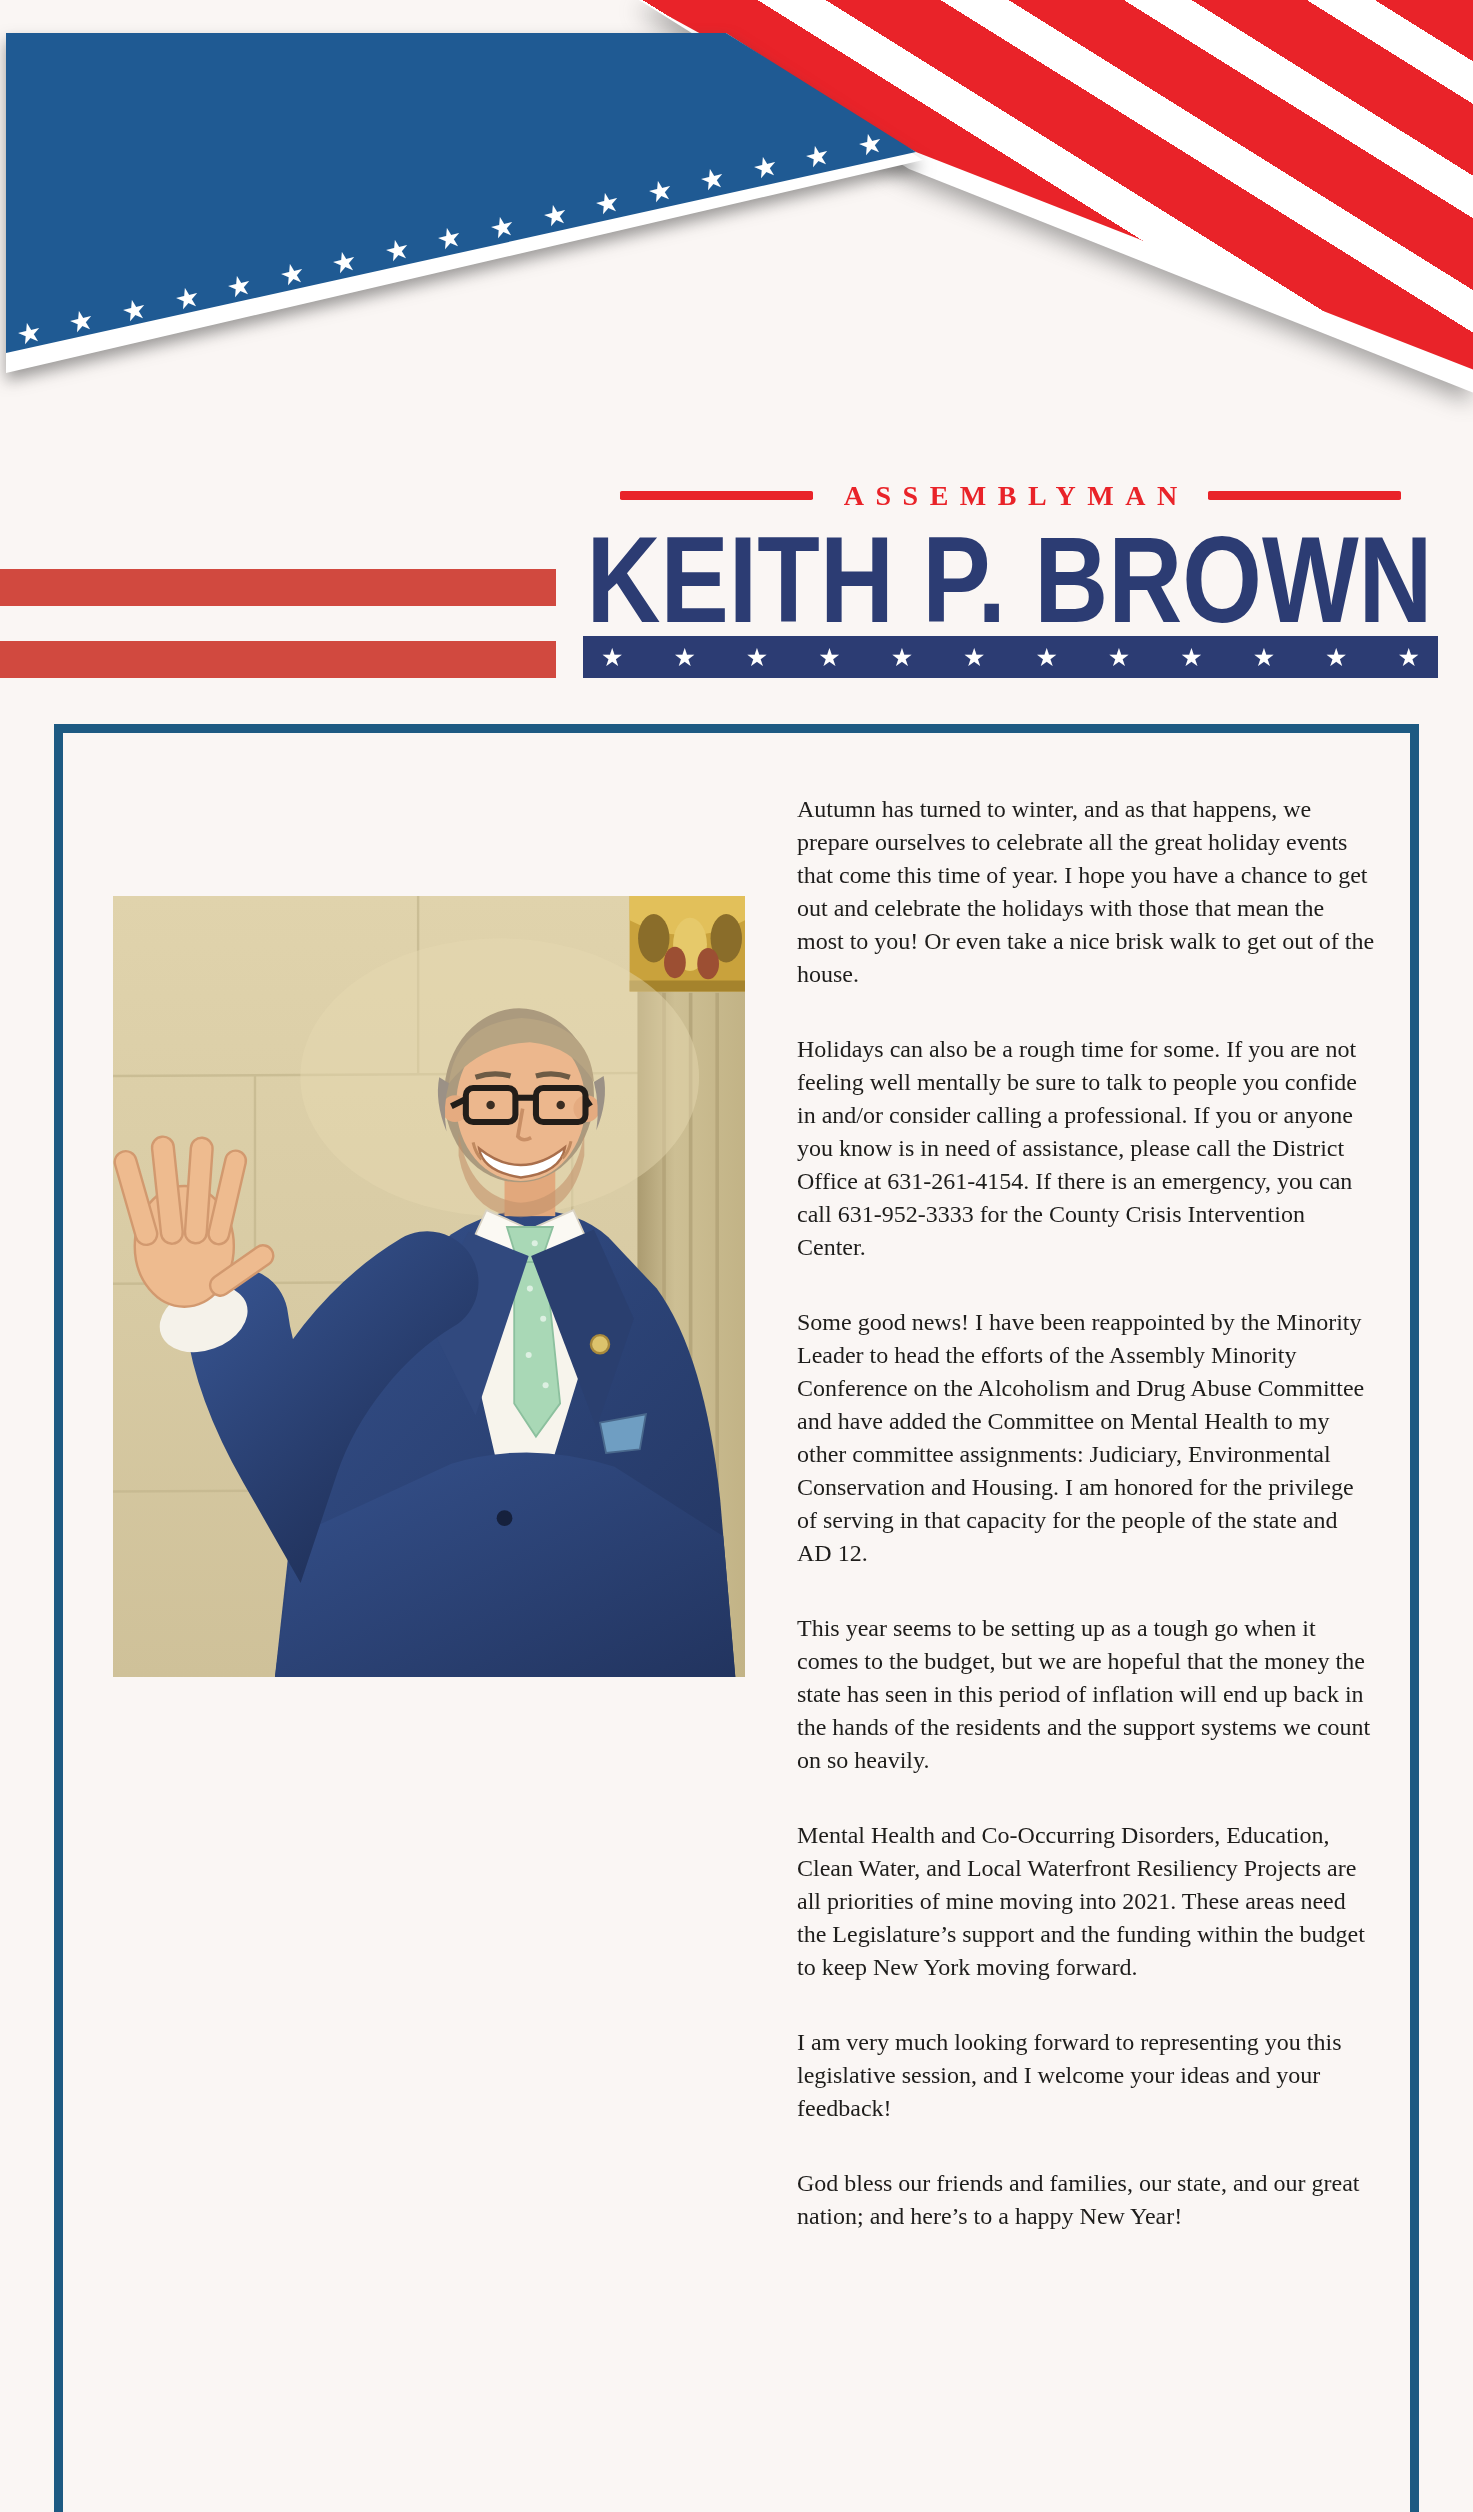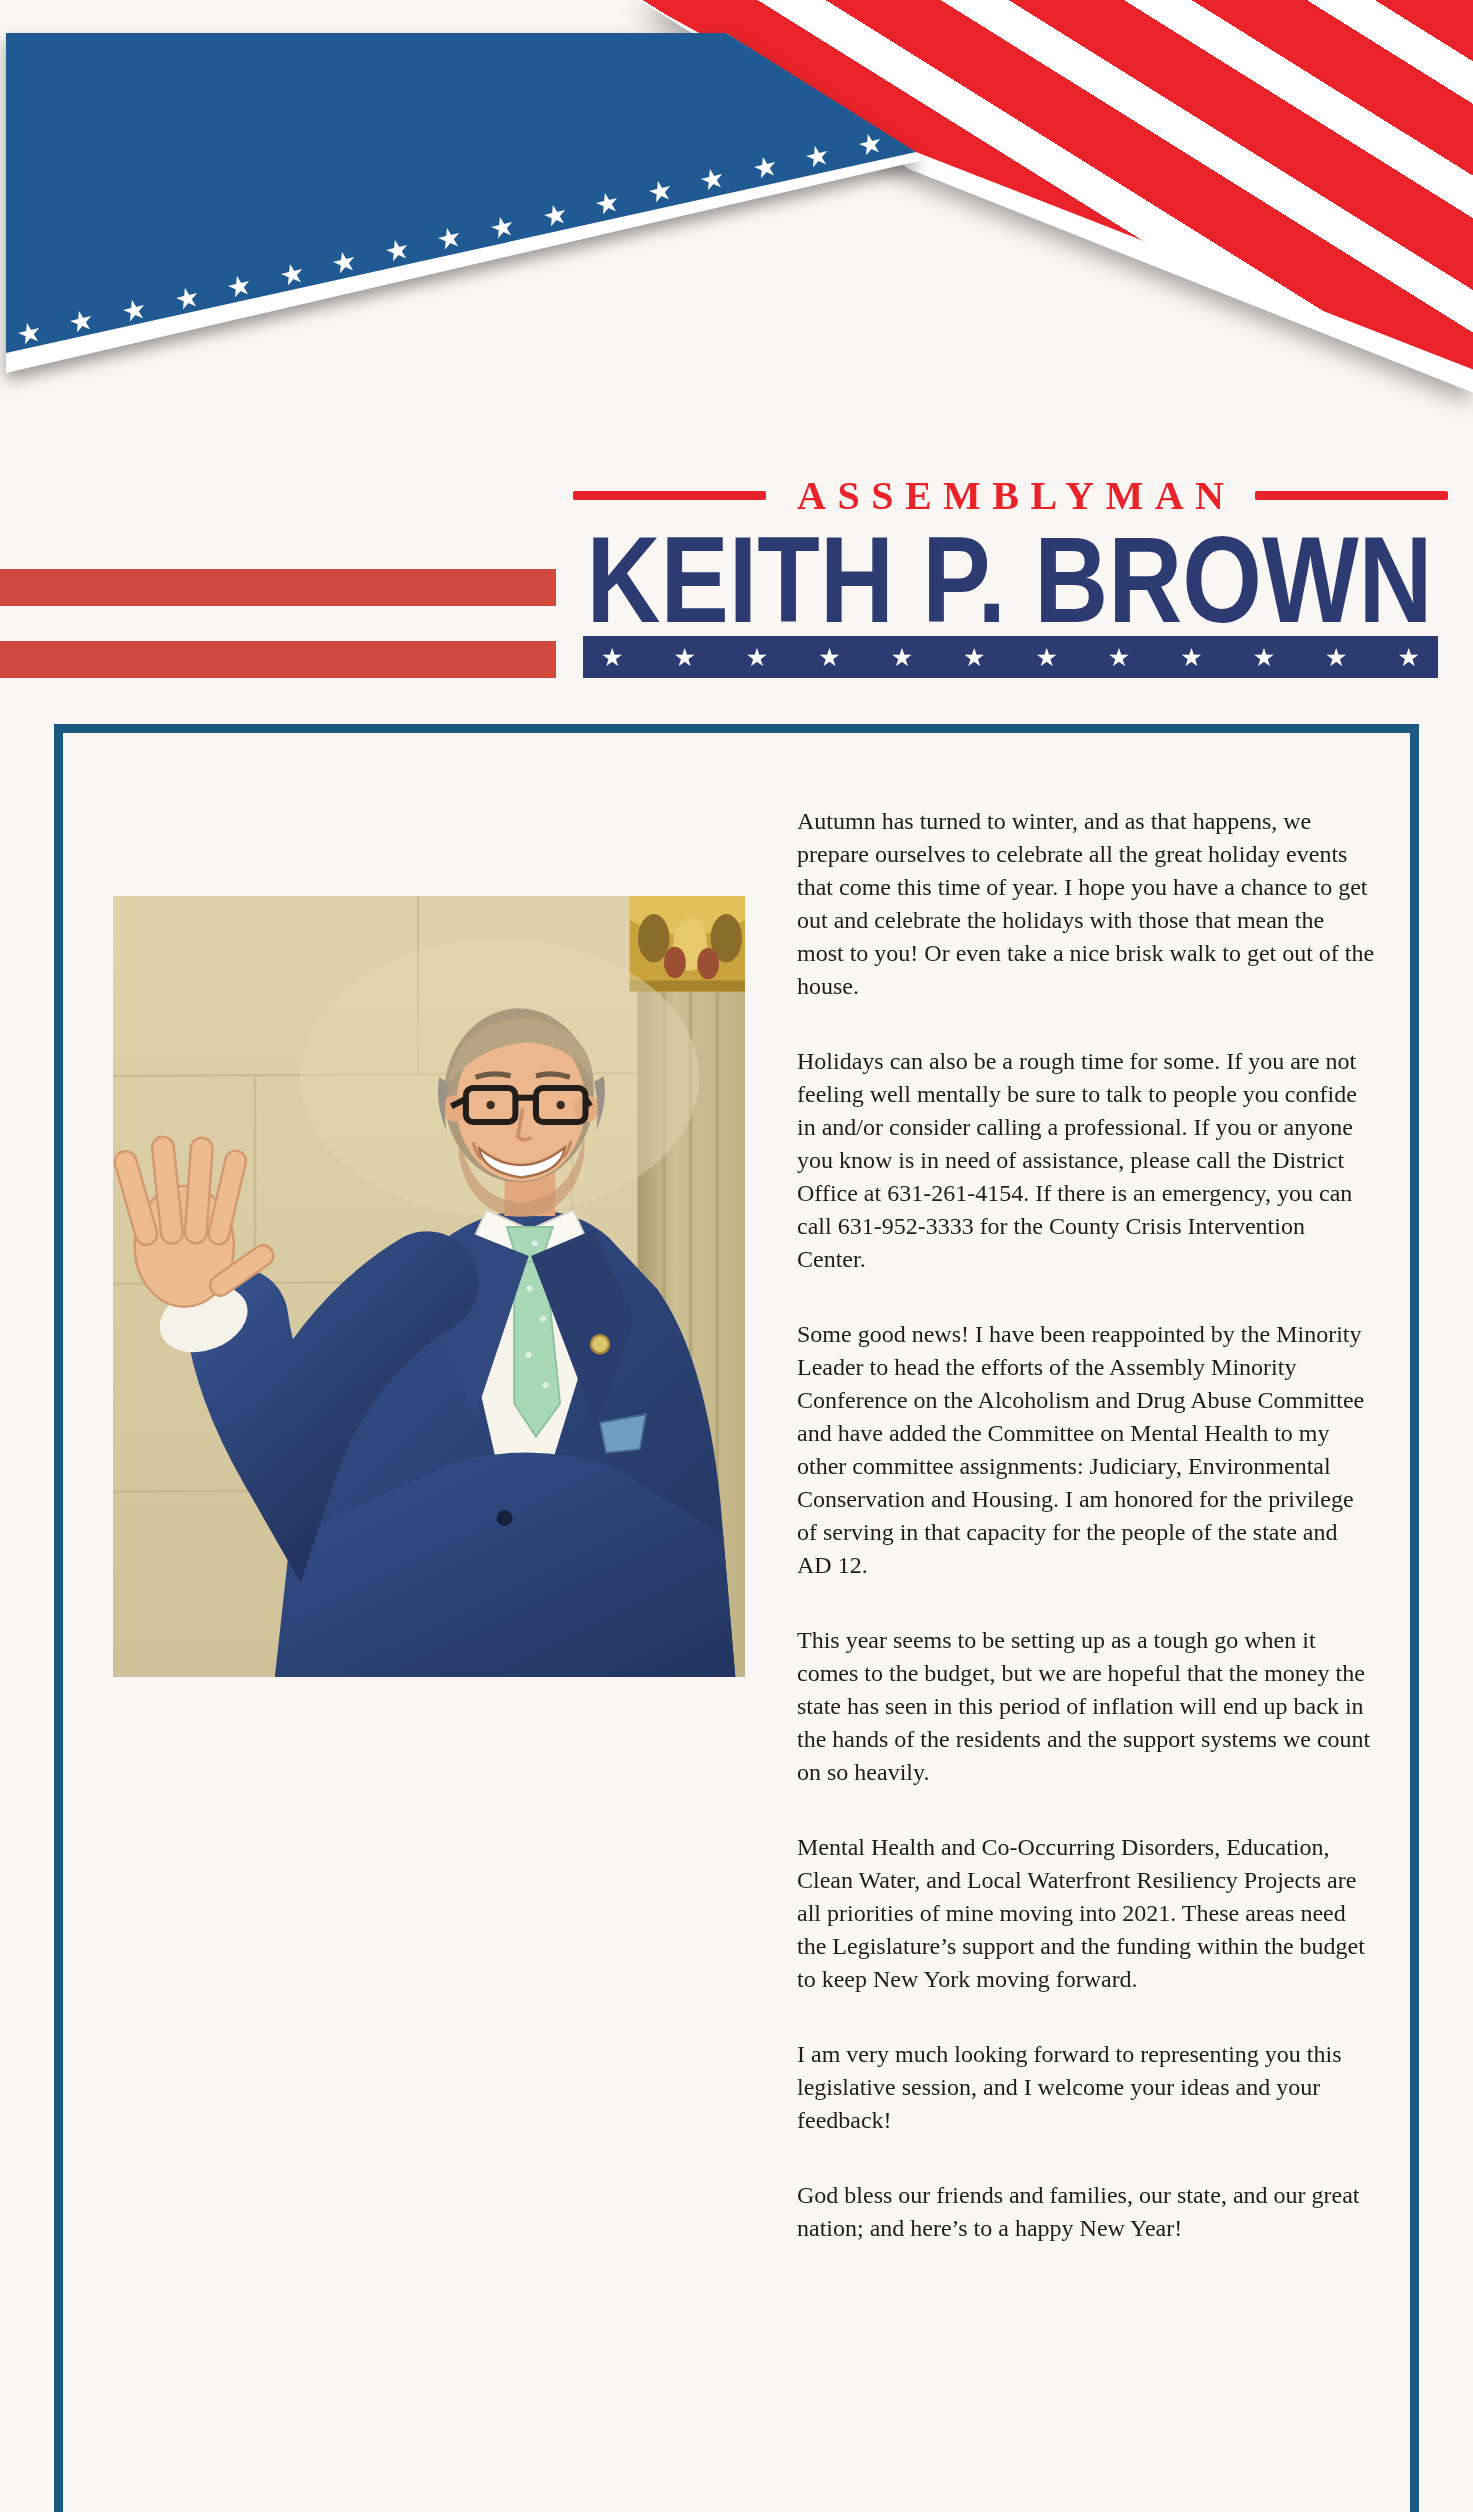--- a/index.html
+++ b/index.html
@@ -49,21 +49,21 @@
   .red-bar.a { top:569px; }
   .red-bar.b { top:641px; }
 
   .assemblyman-row {
     position:absolute; left:583px; top:477px; width:855px; height:37px;
     display:flex; align-items:center; justify-content:center; gap:19.3px;
   }
   .assemblyman-row .dash { width:193px; height:9px; background:var(--bright-red); border-radius:1.8px; flex:0 0 auto; }
   .assemblyman-label {
     color:var(--bright-red); font-family:"Liberation Serif", serif; font-weight:bold;
-    font-size:40px; letter-spacing:11.5px; white-space:nowrap; text-indent:11.5px;
+    font-size:28px; letter-spacing:11.5px; white-space:nowrap; text-indent:11.5px;
   }
   .name-svg { position:absolute; left:583px; top:532px; }
   .star-bar {
     position:absolute; left:583px; top:636px; width:855px; height:42px;
     background:var(--logo-navy); display:flex; align-items:center;
     justify-content:space-between; padding:0 18px;
   }
   .star-bar .lstar { color:#fff; font-family:"DejaVu Sans", sans-serif; font-size:25px; line-height:1; }
 
   
@@ -75,21 +75,21 @@
   .message-heading {
     position:absolute; left:50px; top:65px; width:632px;
     font-family:"Liberation Serif", serif; font-weight:bold; font-style:italic;
     font-size:42px; letter-spacing:1.2px; color:#121212; text-align:center;
   }
   .photo-frame { position:absolute; left:50px; top:163px; width:632px; height:781px; overflow:hidden; }
   .message-paragraphs {
     position:absolute; left:734px; top:60px; width:579px;
     font-size:24px; line-height:33px; color:#1e1d1b; text-align:left;
   }
-  .message-paragraphs p { margin:12px 0 42px 0; }
+  .message-paragraphs p { margin:0 0 42px 0; }
 </style>
 </head>
 <body style="--bright-red: #e92329;">
 
 <div class="page" style="--flag-blue: #1f5a93; --bright-red: #e92329; --muted-red: #d1493f; --logo-navy: #2c3c73; --frame-blue: #1d5a82;">
 
   <div class="banner">
     <div class="shadow-wrap-stripes">
       <div class="stripes-white"></div>
     </div>

